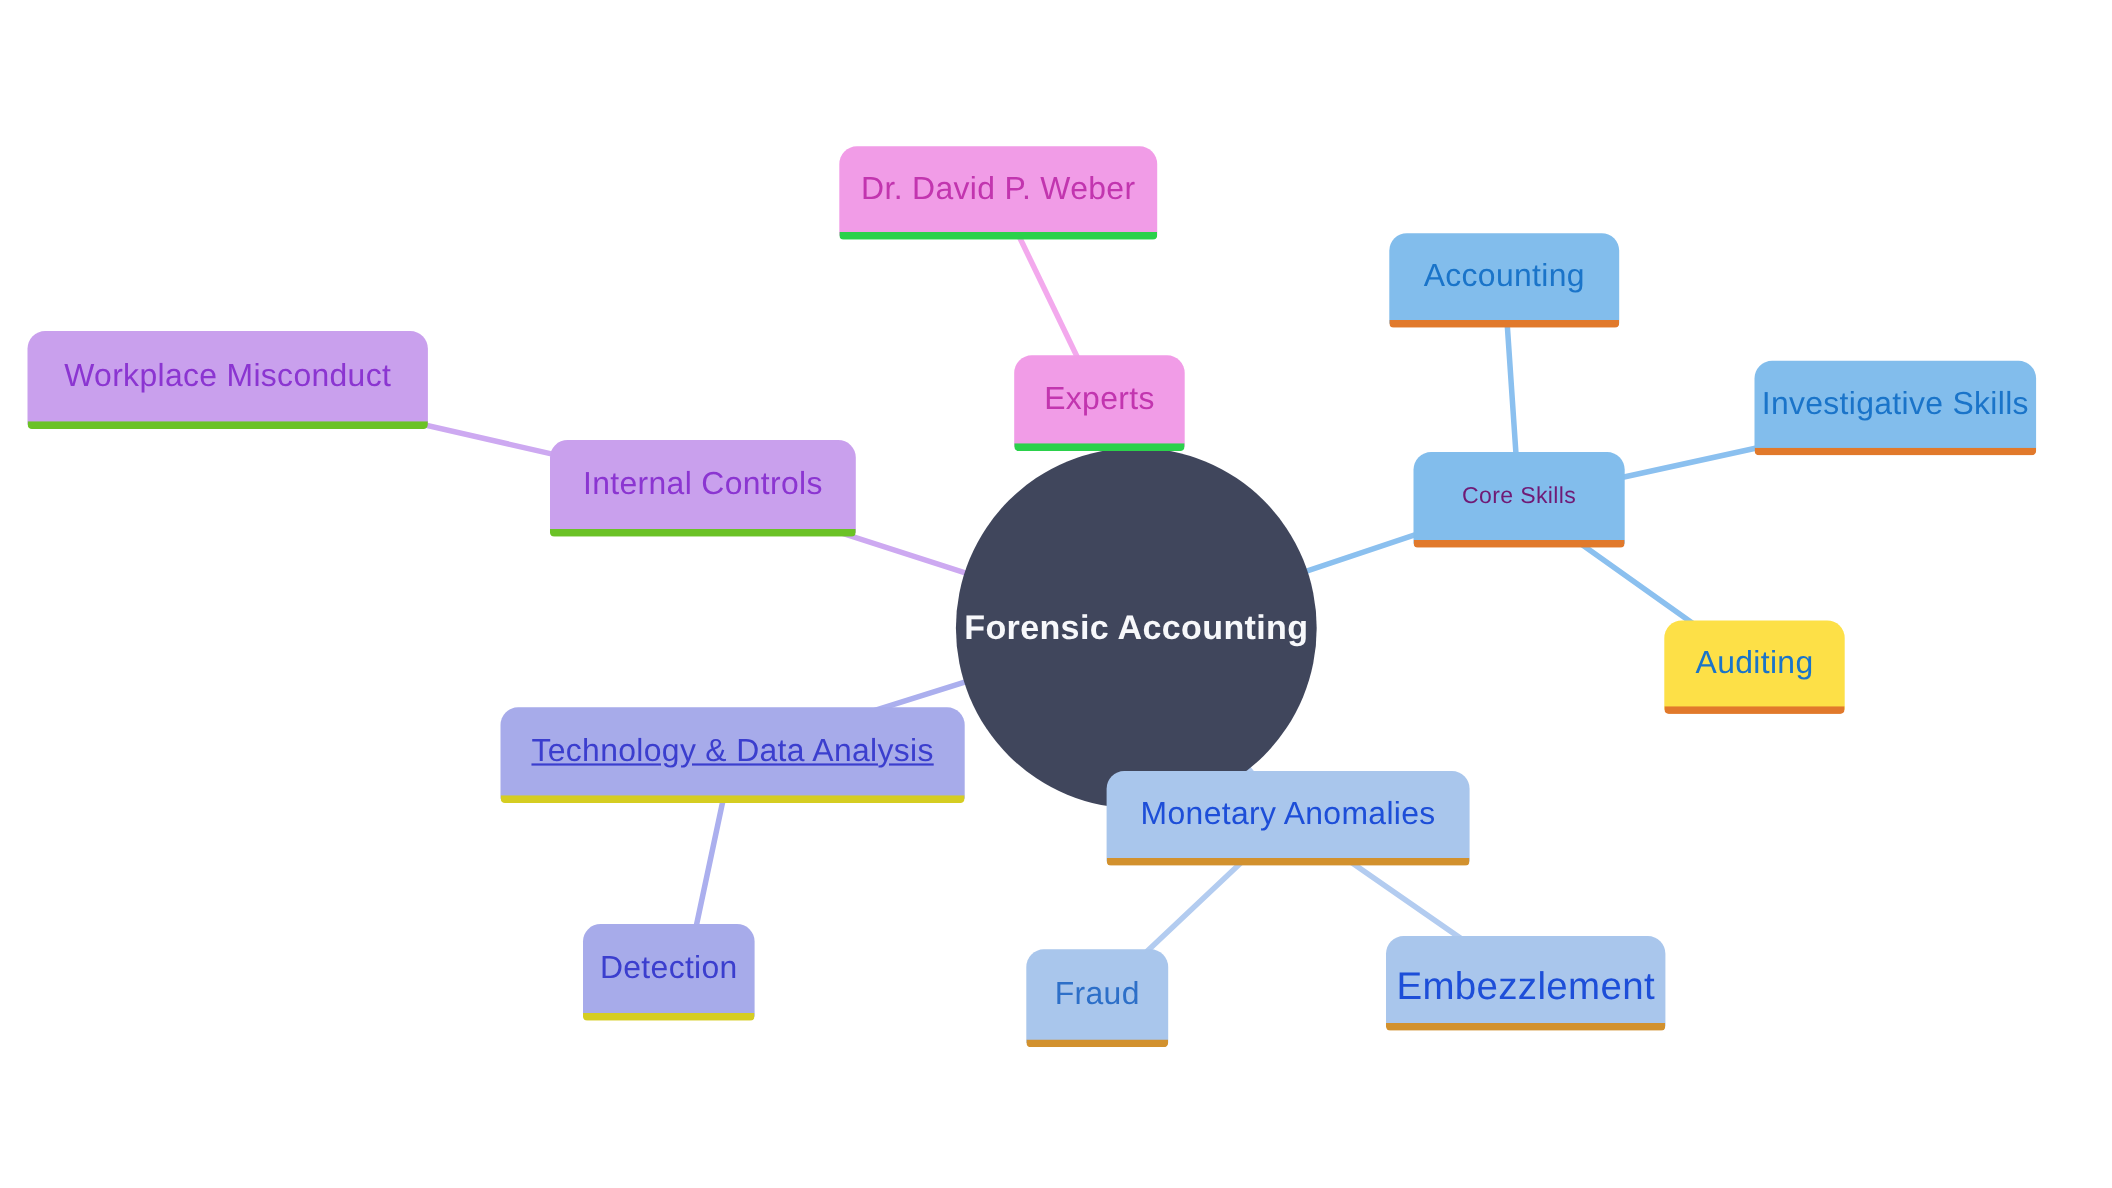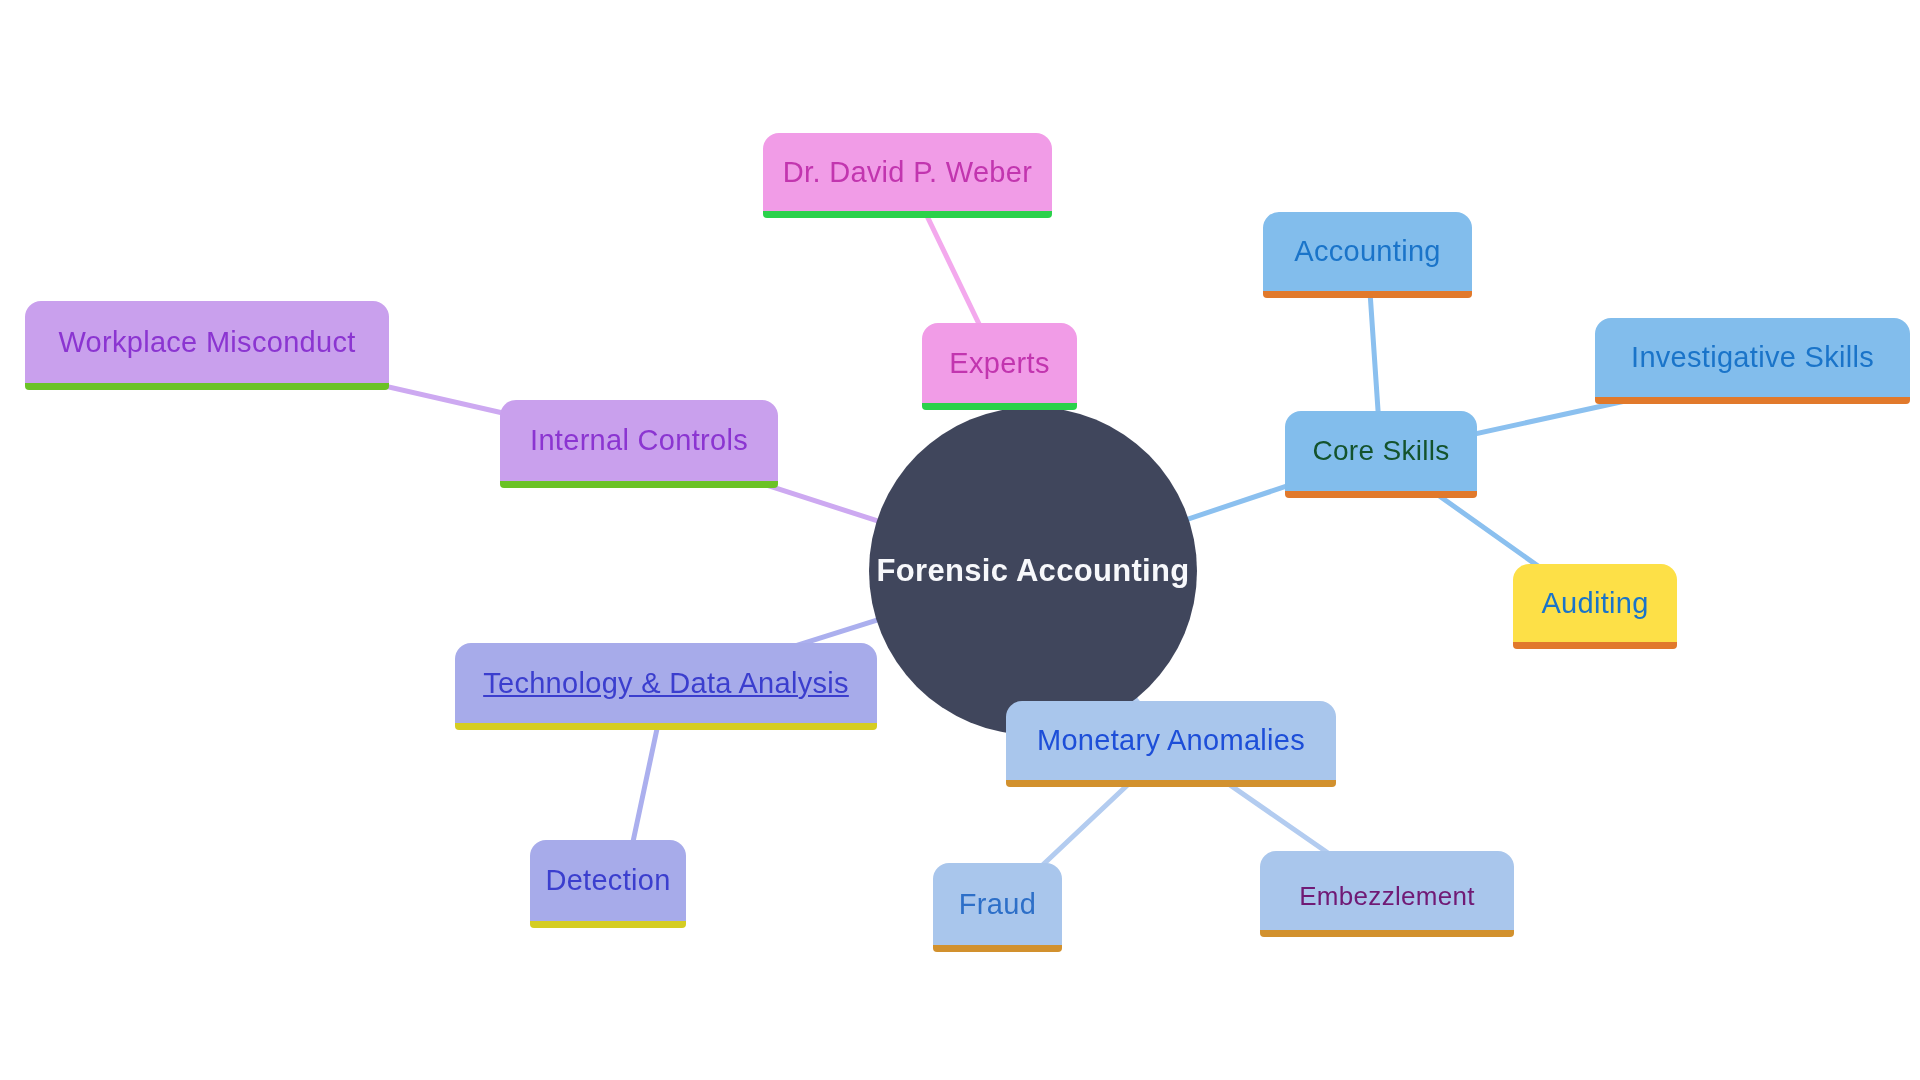--- a/index.html
+++ b/index.html
@@ -91,32 +91,32 @@
       </div>
       <div class="node" style="left: 455px; top: 643px; width: 422px; height: 87px; background: rgb(167, 171, 234); border-bottom: 7px solid rgb(213, 205, 34); border-radius: 16px 16px 4px 4px;">
         <span class="node-label" style="color: rgb(59, 62, 206); font-size: 29px; text-decoration: underline;">Technology &amp; Data Analysis</span>
       </div>
       <div class="node" style="left: 530px; top: 840px; width: 156px; height: 88px; background: rgb(167, 171, 234); border-bottom: 7px solid rgb(213, 205, 34); border-radius: 16px 16px 4px 4px;">
         <span class="node-label" style="color: rgb(59, 62, 206); font-size: 29px;">Detection</span>
       </div>
       <div class="node" style="left: 1263px; top: 212px; width: 209px; height: 86px; background: rgb(130, 189, 236); border-bottom: 7px solid rgb(225, 121, 43); border-radius: 16px 16px 4px 4px;">
         <span class="node-label" style="color: rgb(26, 116, 201); font-size: 29px;">Accounting</span>
       </div>
-      <div class="node" style="left: 1595px; top: 318px; width: 315px; height: 86px; background: rgb(130, 189, 236); border-bottom: 7px solid rgb(225, 121, 43); border-radius: 16px 16px 4px 4px;">
+      <div class="node" style="left: 1595px; top: 328px; width: 256px; height: 86px; background: rgb(130, 189, 236); border-bottom: 7px solid rgb(225, 121, 43); border-radius: 16px 16px 4px 4px;">
         <span class="node-label" style="color: rgb(26, 116, 201); font-size: 29px;">Investigative Skills</span>
       </div>
       <div class="node" style="left: 1285px; top: 411px; width: 192px; height: 87px; background: rgb(130, 189, 236); border-bottom: 7px solid rgb(225, 121, 43); border-radius: 16px 16px 4px 4px;">
-        <span class="node-label" style="color: #14532d; font-size: 28px;">Core Skills</span>
+        <span class="node-label" style="color: #701a75; font-size: 21px;">Core Skills</span>
       </div>
       <div class="node" style="left: 1513px; top: 564px; width: 164px; height: 85px; background: #fde047; border-bottom: 7px solid rgb(225, 121, 43); border-radius: 16px 16px 4px 4px;">
         <span class="node-label" style="color: rgb(26, 116, 201); font-size: 29px;">Auditing</span>
       </div>
       <div class="node" style="left: 1006px; top: 701px; width: 330px; height: 86px; background: rgb(169, 198, 236); border-bottom: 7px solid rgb(210, 145, 46); border-radius: 16px 16px 4px 4px;">
         <span class="node-label" style="color: #1d4ed8; font-size: 29px;">Monetary Anomalies</span>
       </div>
       <div class="node" style="left: 933px; top: 863px; width: 129px; height: 89px; background: rgb(169, 198, 236); border-bottom: 7px solid rgb(210, 145, 46); border-radius: 16px 16px 4px 4px;">
         <span class="node-label" style="color: rgb(45, 111, 200); font-size: 29px;">Fraud</span>
       </div>
       <div class="node" style="left: 1260px; top: 851px; width: 254px; height: 86px; background: rgb(169, 198, 236); border-bottom: 7px solid rgb(210, 145, 46); border-radius: 16px 16px 4px 4px;">
-        <span class="node-label" style="color: #701a75; font-size: 26px; margin-top: 12px;">Embezzlement</span>
+        <span class="node-label" style="color: #1d4ed8; font-size: 35px; margin-top: 12px;">Embezzlement</span>
       </div>
     </div>
 </div>
 
 </body></html>

